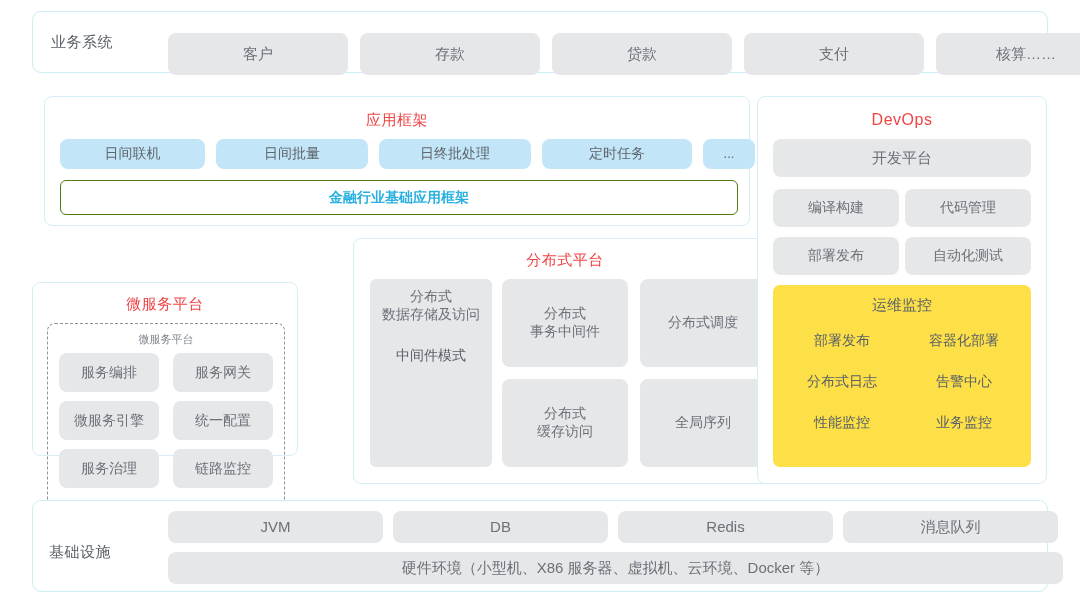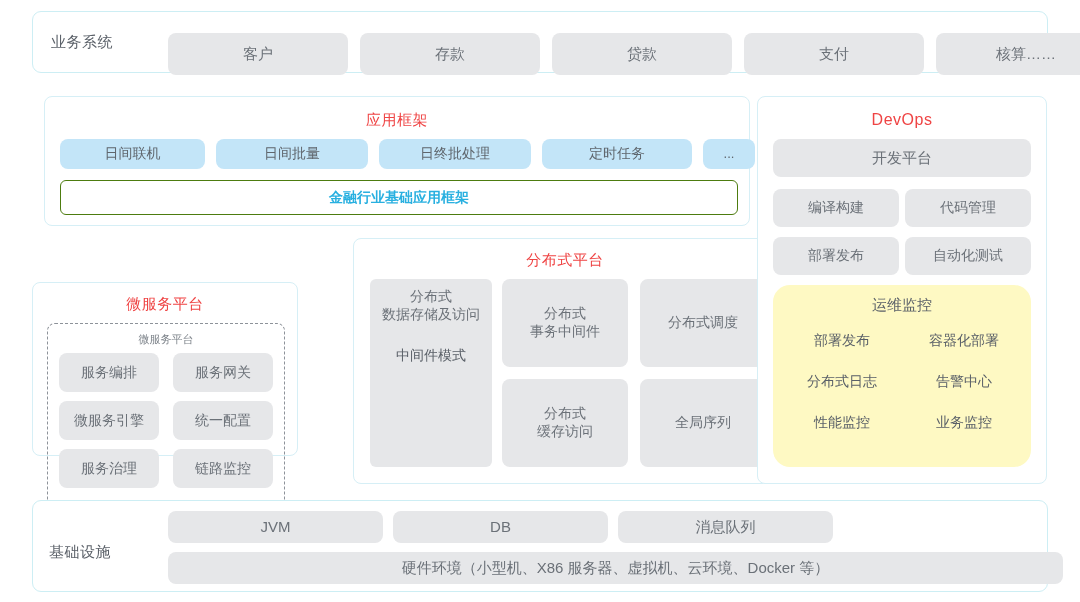--- a/index.html
+++ b/index.html
@@ -106,21 +106,21 @@
   .dp-right .tile{width:126px;height:88px;font-size:14px;}
 
   
   #devops-panel{left:757px;top:96px;width:290px;height:388px;}
   #devops-title{margin-top:14px;font-size:16px;}
   #dev-platform{position:absolute;left:15px;top:42px;width:258px;height:38px;font-size:15px;}
   .dev-grid{position:absolute;left:15px;top:92px;display:grid;grid-template-columns:126px 126px;grid-gap:10px 6px;}
   .dev-grid .tile{width:126px;height:38px;font-size:14px;}
   #ops-box{
     position:absolute;left:15px;top:188px;width:258px;height:182px;
-    background:#fef9c3;border-radius:17px;box-sizing:border-box;
+    background:#fde047;border-radius:7px;box-sizing:border-box;
   }
   #ops-title{text-align:center;font-size:15px;color:#5b6169;padding-top:11px;}
   .ops-grid{position:absolute;left:12px;top:40px;display:grid;grid-template-columns:114px 114px;grid-gap:9px 8px;}
   .ops-grid .white-blue{width:114px;height:32px;display:flex;align-items:center;justify-content:center;font-size:14px;}
 
   
   #infra-card{left:32px;top:500px;width:1016px;height:92px;}
   .infra-tiles{position:absolute;left:135px;top:10px;display:flex;gap:10px;}
   .infra-tiles .tile{width:215px;height:32px;font-size:15px;}
   #hw-tile{position:absolute;left:135px;top:51px;width:895px;height:32px;font-size:15px;}
@@ -215,18 +215,19 @@
         <div class="white-blue">业务监控</div>
       </div>
     </div>
   </div>
 
   <div class="outer-card" id="infra-card">
     <div class="side-label" style="left:16px;top:42px;position:absolute;">基础设施</div>
     <div class="infra-tiles">
       <div class="tile">JVM</div>
       <div class="tile">DB</div>
+      <div class="tile">Redis</div>
       <div class="tile">消息队列</div>
     </div>
     <div class="tile" id="hw-tile">硬件环境（小型机、X86 服务器、虚拟机、云环境、Docker 等）</div>
   </div>
 
 </div>
 
 </body></html>

